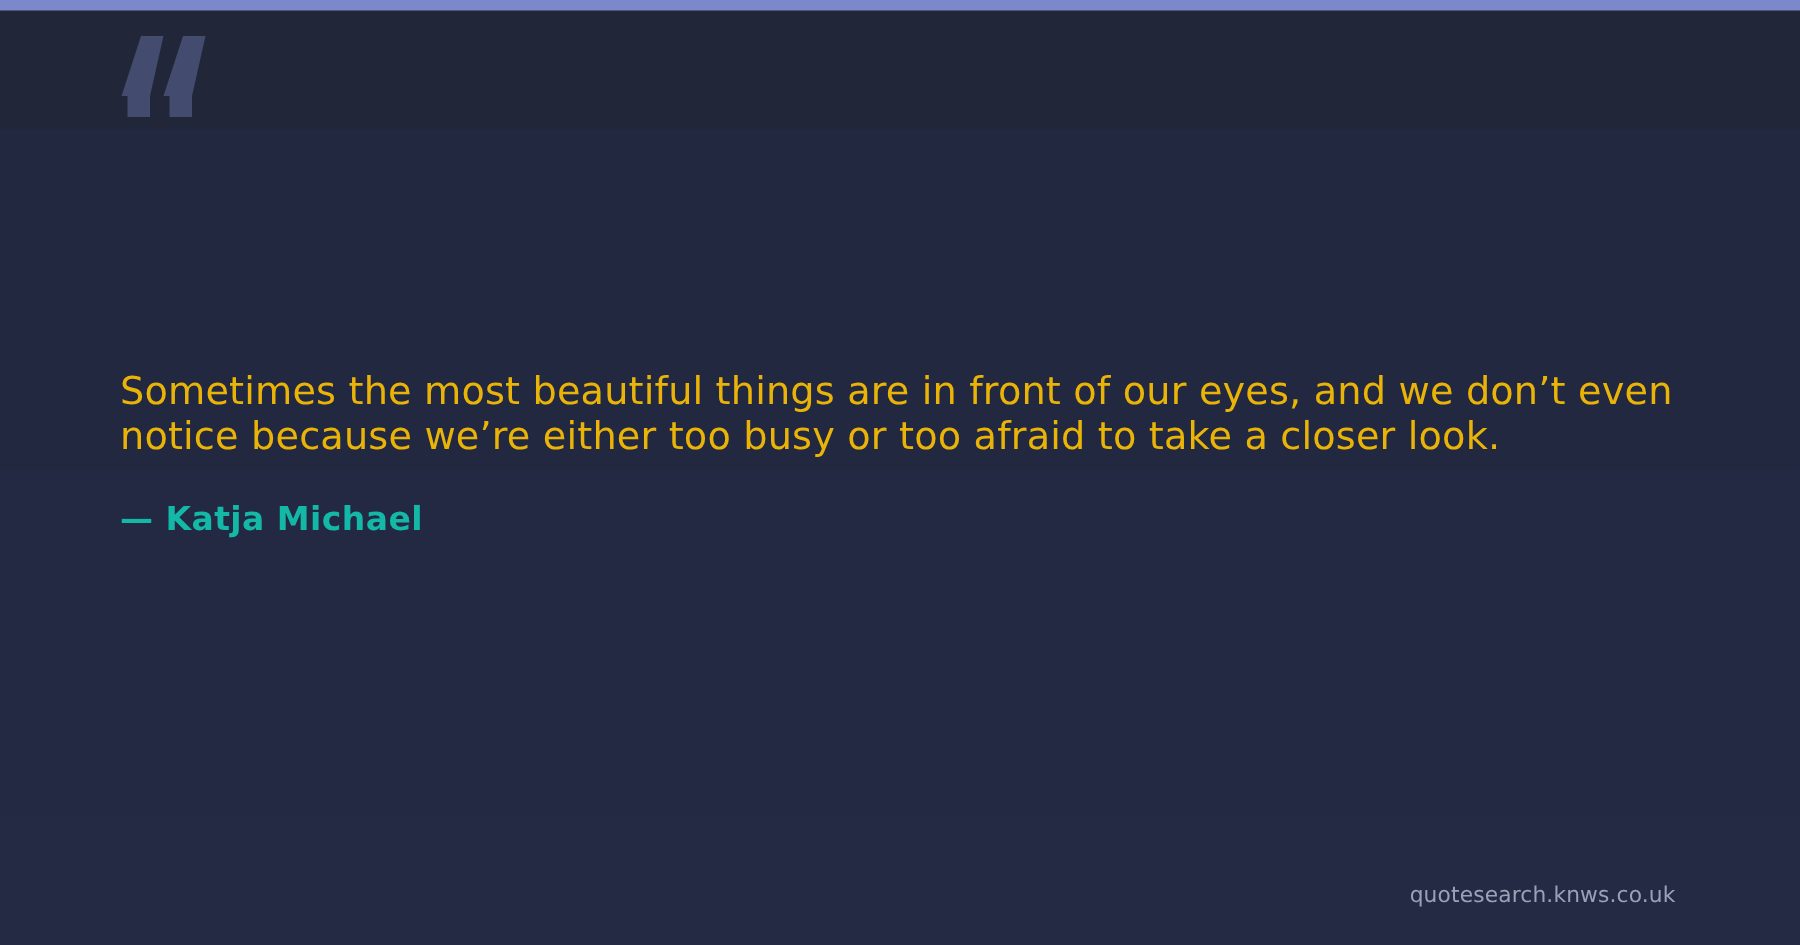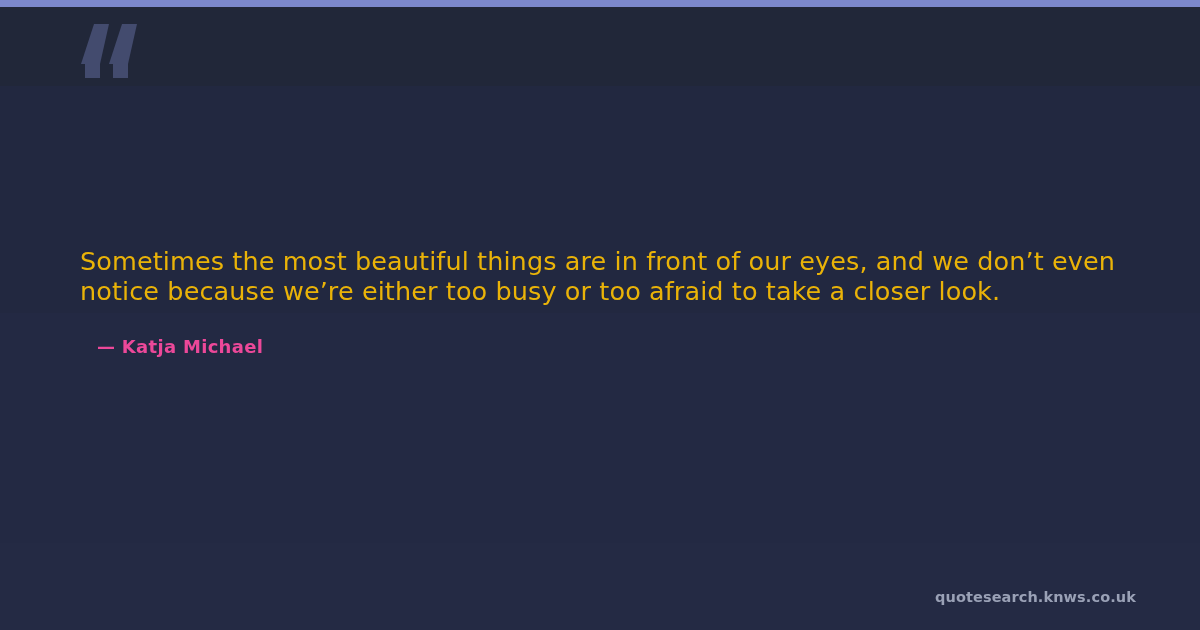--- a/index.html
+++ b/index.html
@@ -75,35 +75,34 @@
     font-weight: 400;
     line-height: 30px;
     letter-spacing: 0.1px;
     white-space: pre-line;
   }
 
   .author {
     position: absolute;
     left: 80px;
     top: 333px;
-    color: #ec4899;
-    font-size: 18px;
+    color: #14b8a6;
+    font-size: 22px;
     font-weight: 700;
     letter-spacing: 0.3px;
     line-height: 28px;
-    margin-left: 17px;
   }
 
   .footer-url {
     position: absolute;
-    right: 64px;
+    right: 83px;
     bottom: 24px;
     color: #9aa1b6;
     font-size: 14.5px;
-    font-weight: 700;
+    font-weight: 400;
     letter-spacing: 0.1px;
     line-height: 18px;
     text-align: center;
   }
 </style>
 </head>
 <body>
 
 <div class="card">
 

